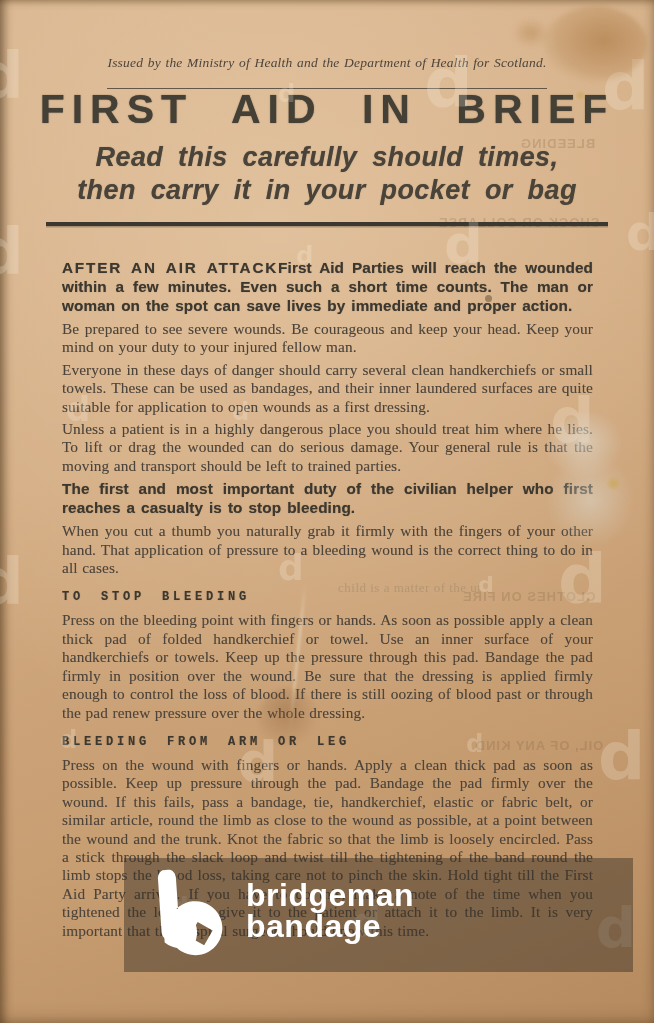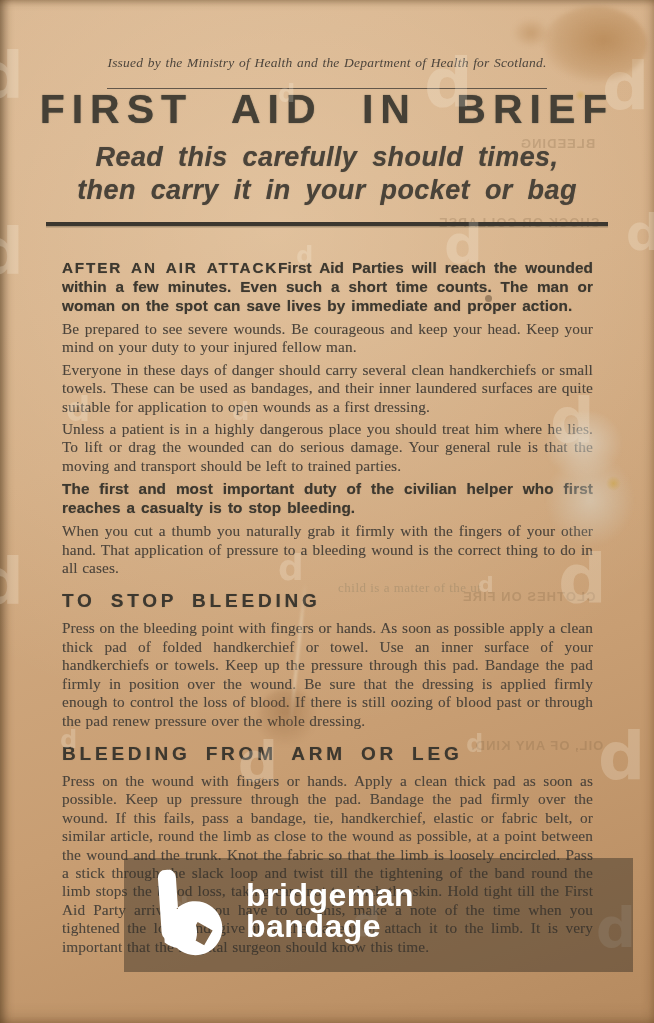--- a/index.html
+++ b/index.html
@@ -38,21 +38,21 @@
     text-shadow:.3px .35px 0 rgba(76,68,59,.30);
   }
   p.boldp{
     font-family:"Liberation Sans",sans-serif;font-weight:bold;
     font-size:15.3px;line-height:19px;text-align:justify;margin:0 0 5px;
     color:#3d382f;word-spacing:1.6px;letter-spacing:.1px;
     text-shadow:0 0 .8px rgba(61,56,47,.55);
   }
   .lead{letter-spacing:1.8px;}
   h2.sec{
-    font-family:Liberation Sans, sans-serif;font-weight:bold;font-size:19px;
+    font-family:Liberation Mono, monospace;font-weight:bold;font-size:12px;
     letter-spacing:3.8px;word-spacing:6px;color:#3d382f;margin:13px 0 7px;
     text-shadow:0 0 .8px rgba(61,56,47,.5);
   }
   
   .b-tile-layer{position:absolute;inset:0;z-index:5;pointer-events:none;}
   .b-tile{
     position:absolute;font-family:"DejaVu Sans","Liberation Sans",sans-serif;font-weight:bold;
     color:rgba(255,249,238,0.22);transform:scaleX(-1);line-height:1;
   }
   

